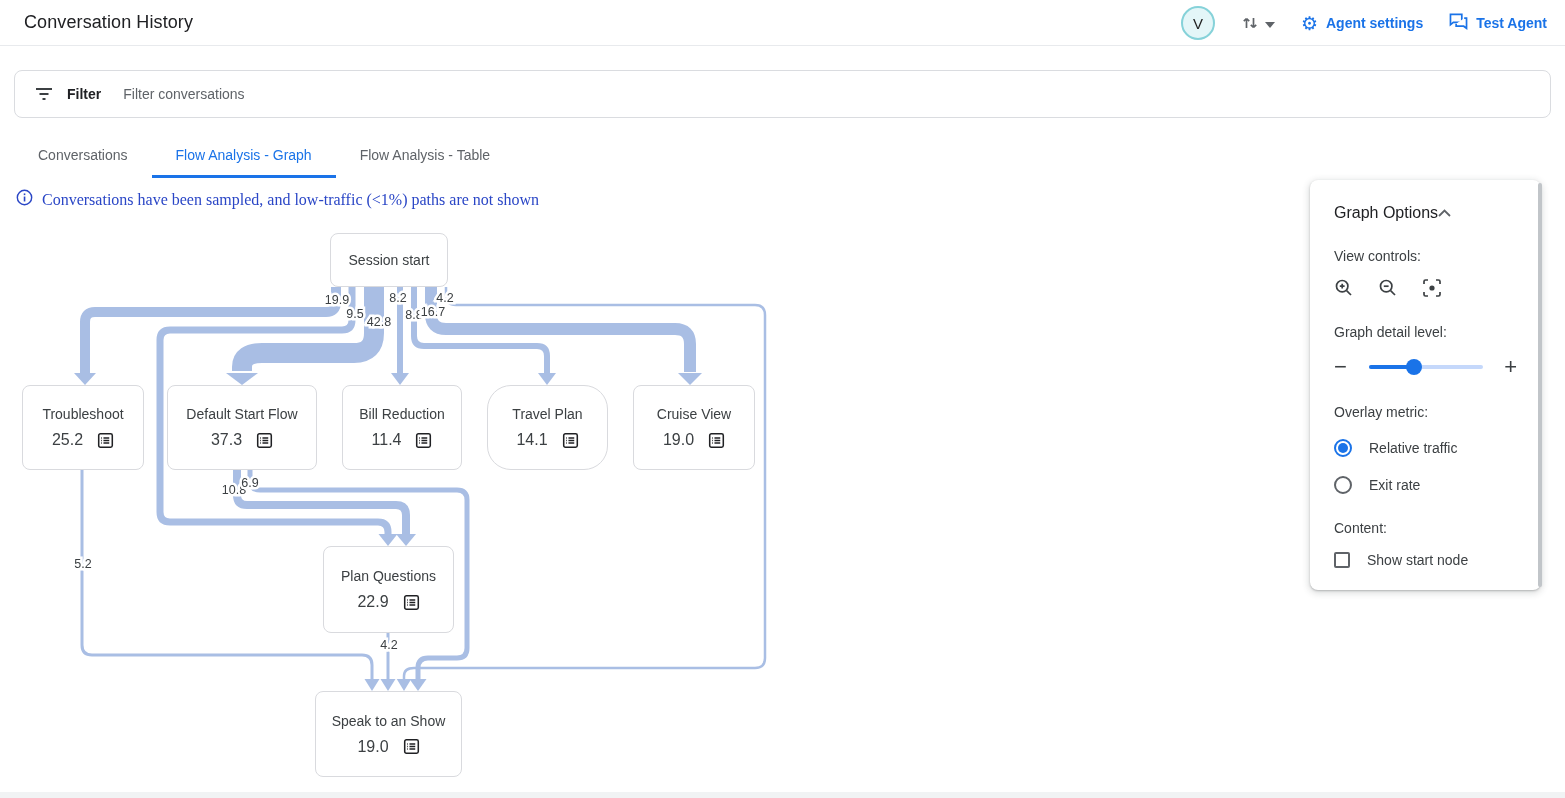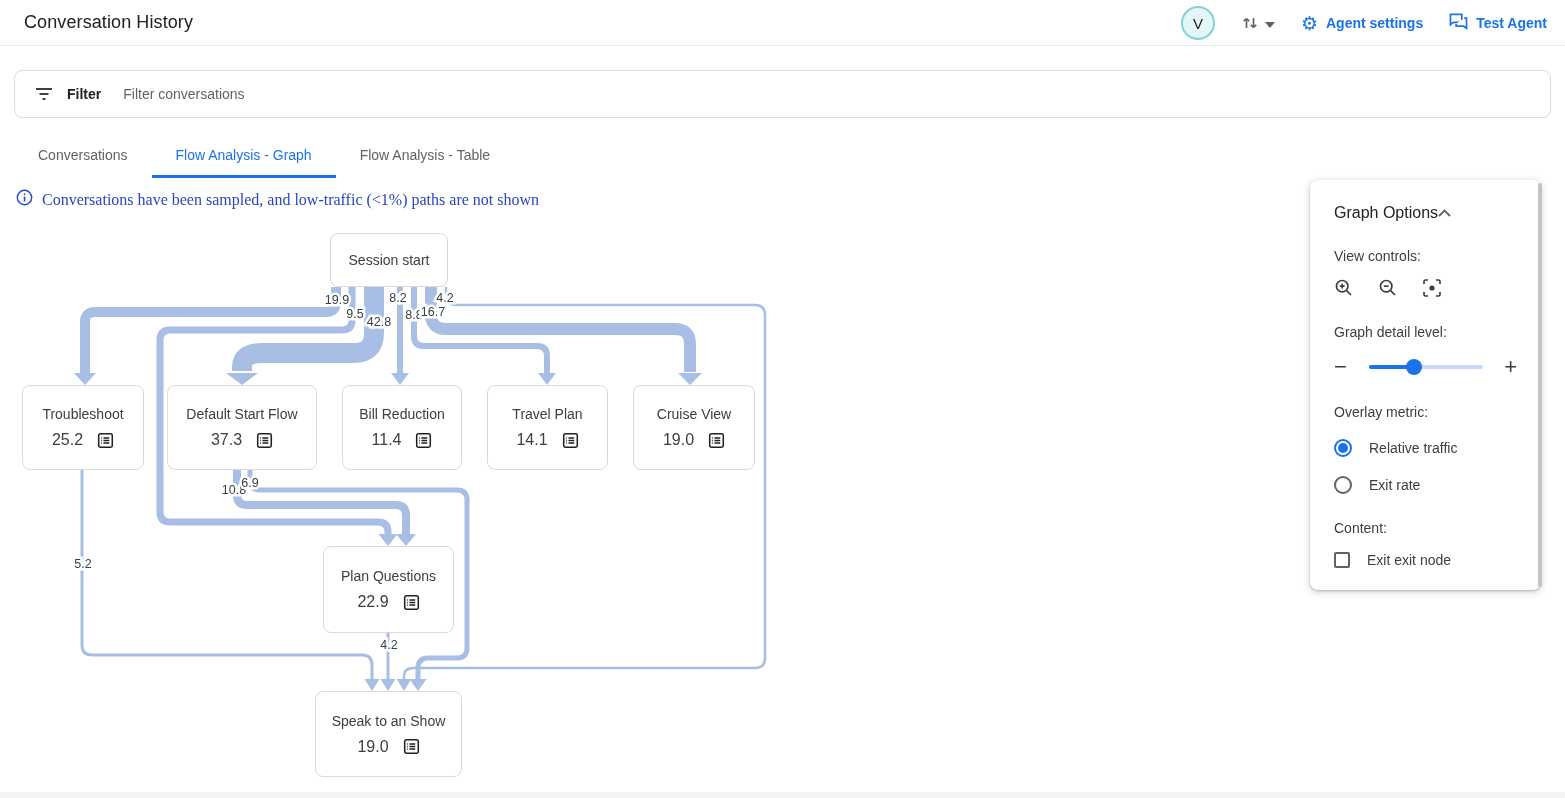--- a/index.html
+++ b/index.html
@@ -206,21 +206,21 @@
           <div class="node-title">Bill Reduction</div>
           <div class="node-meta">
             <span class="node-value">11.4</span>
             <svg width="17" height="17" viewBox="0 0 20 20">
     <rect x="2" y="2" width="16" height="16" rx="2" fill="none" stroke="#202124" stroke-width="1.8"></rect>
     <path d="M7.6 7 H14.4 M7.6 10 H14.4 M7.6 13 H14.4" stroke="#202124" stroke-width="1.6"></path>
     <path d="M5 7 H5.9 M5 10 H5.9 M5 13 H5.9" stroke="#202124" stroke-width="1.8"></path>
   </svg>
           </div>
         </div>
-        <div class="node" style="left: 487px; top: 170px; width: 121px; height: 85px;">
+        <div class="node" style="left: 487px; top: 170px; width: 121px; height: 85px; border-radius: 24px;">
           <div class="node-title">Travel Plan</div>
           <div class="node-meta">
             <span class="node-value">14.1</span>
             <svg width="17" height="17" viewBox="0 0 20 20">
     <rect x="2" y="2" width="16" height="16" rx="2" fill="none" stroke="#202124" stroke-width="1.8"></rect>
     <path d="M7.6 7 H14.4 M7.6 10 H14.4 M7.6 13 H14.4" stroke="#202124" stroke-width="1.6"></path>
     <path d="M5 7 H5.9 M5 10 H5.9 M5 13 H5.9" stroke="#202124" stroke-width="1.8"></path>
   </svg>
           </div>
         </div>
@@ -315,19 +315,19 @@
         </div>
         <div class="radio-row">
           <span class="radio"></span>
           <span class="radio-label">Exit rate</span>
         </div>
       </div>
 
     <div class="panel-label mt24">Content:</div>
     <div class="checkbox-row">
       <span class="checkbox"></span>
-      <span class="radio-label">Exit exit node</span>
+      <span class="radio-label">Show start node</span>
     </div>
   </div>
 
   <div class="panel-scrollbar"></div>
   <div class="bottom-strip"></div>
 </div>
 
 </body></html>

